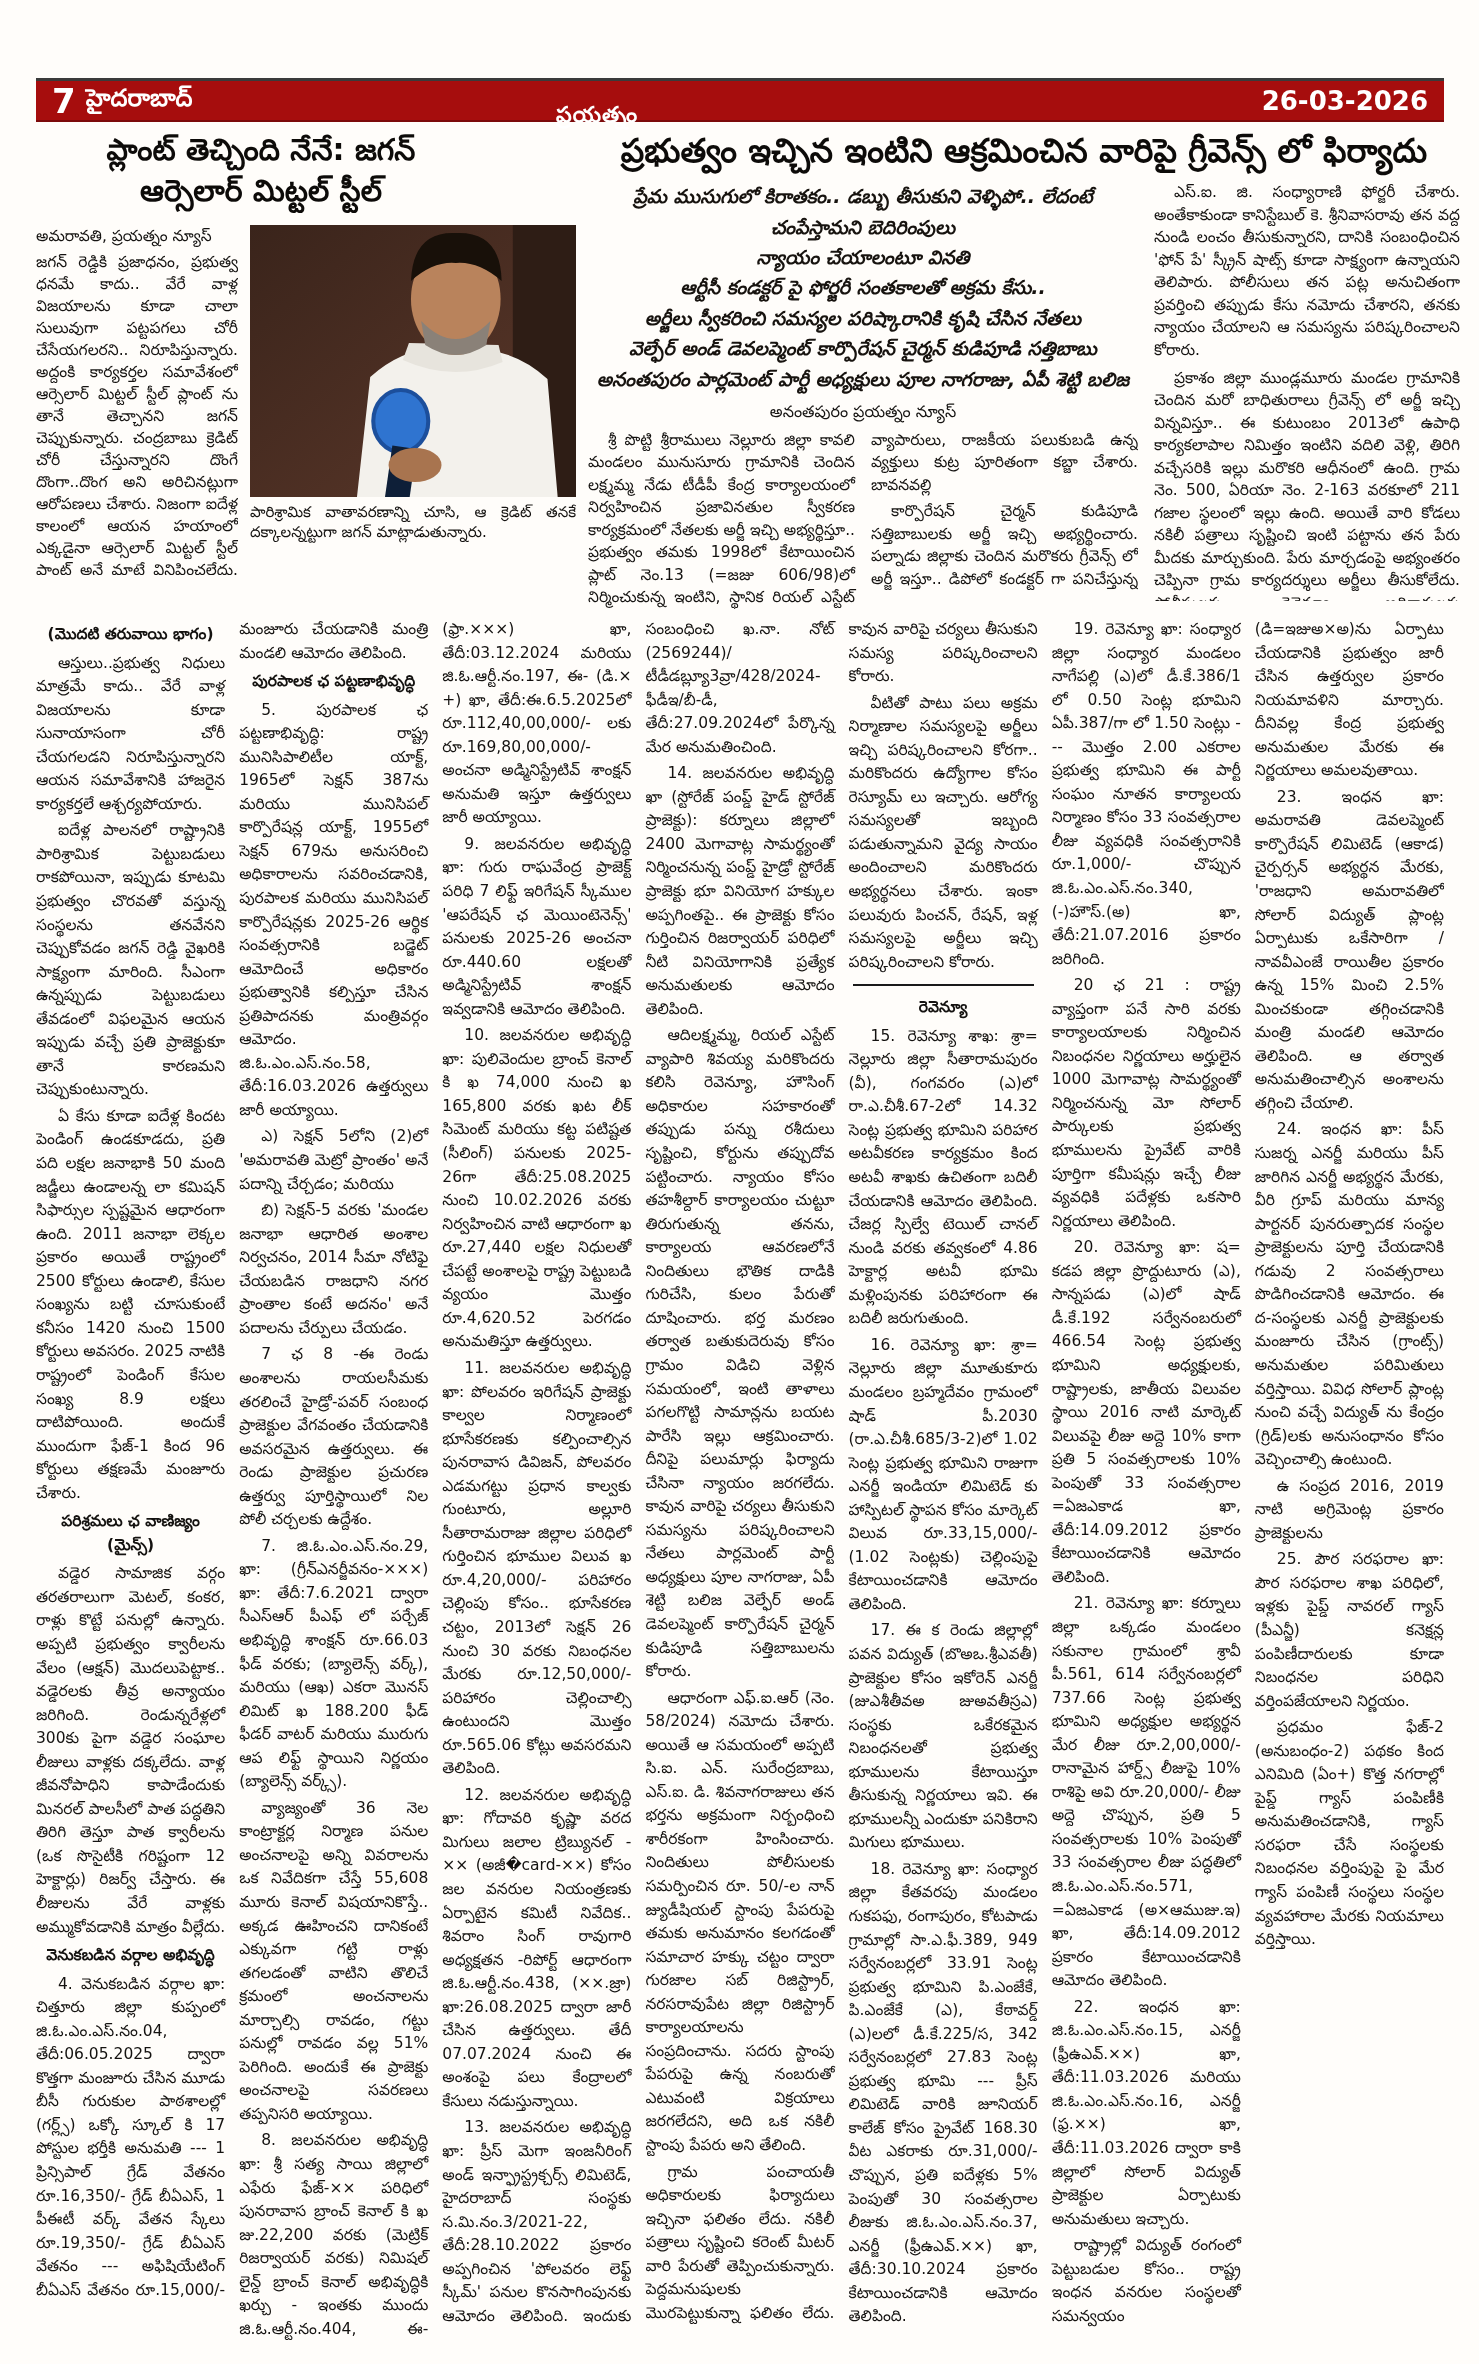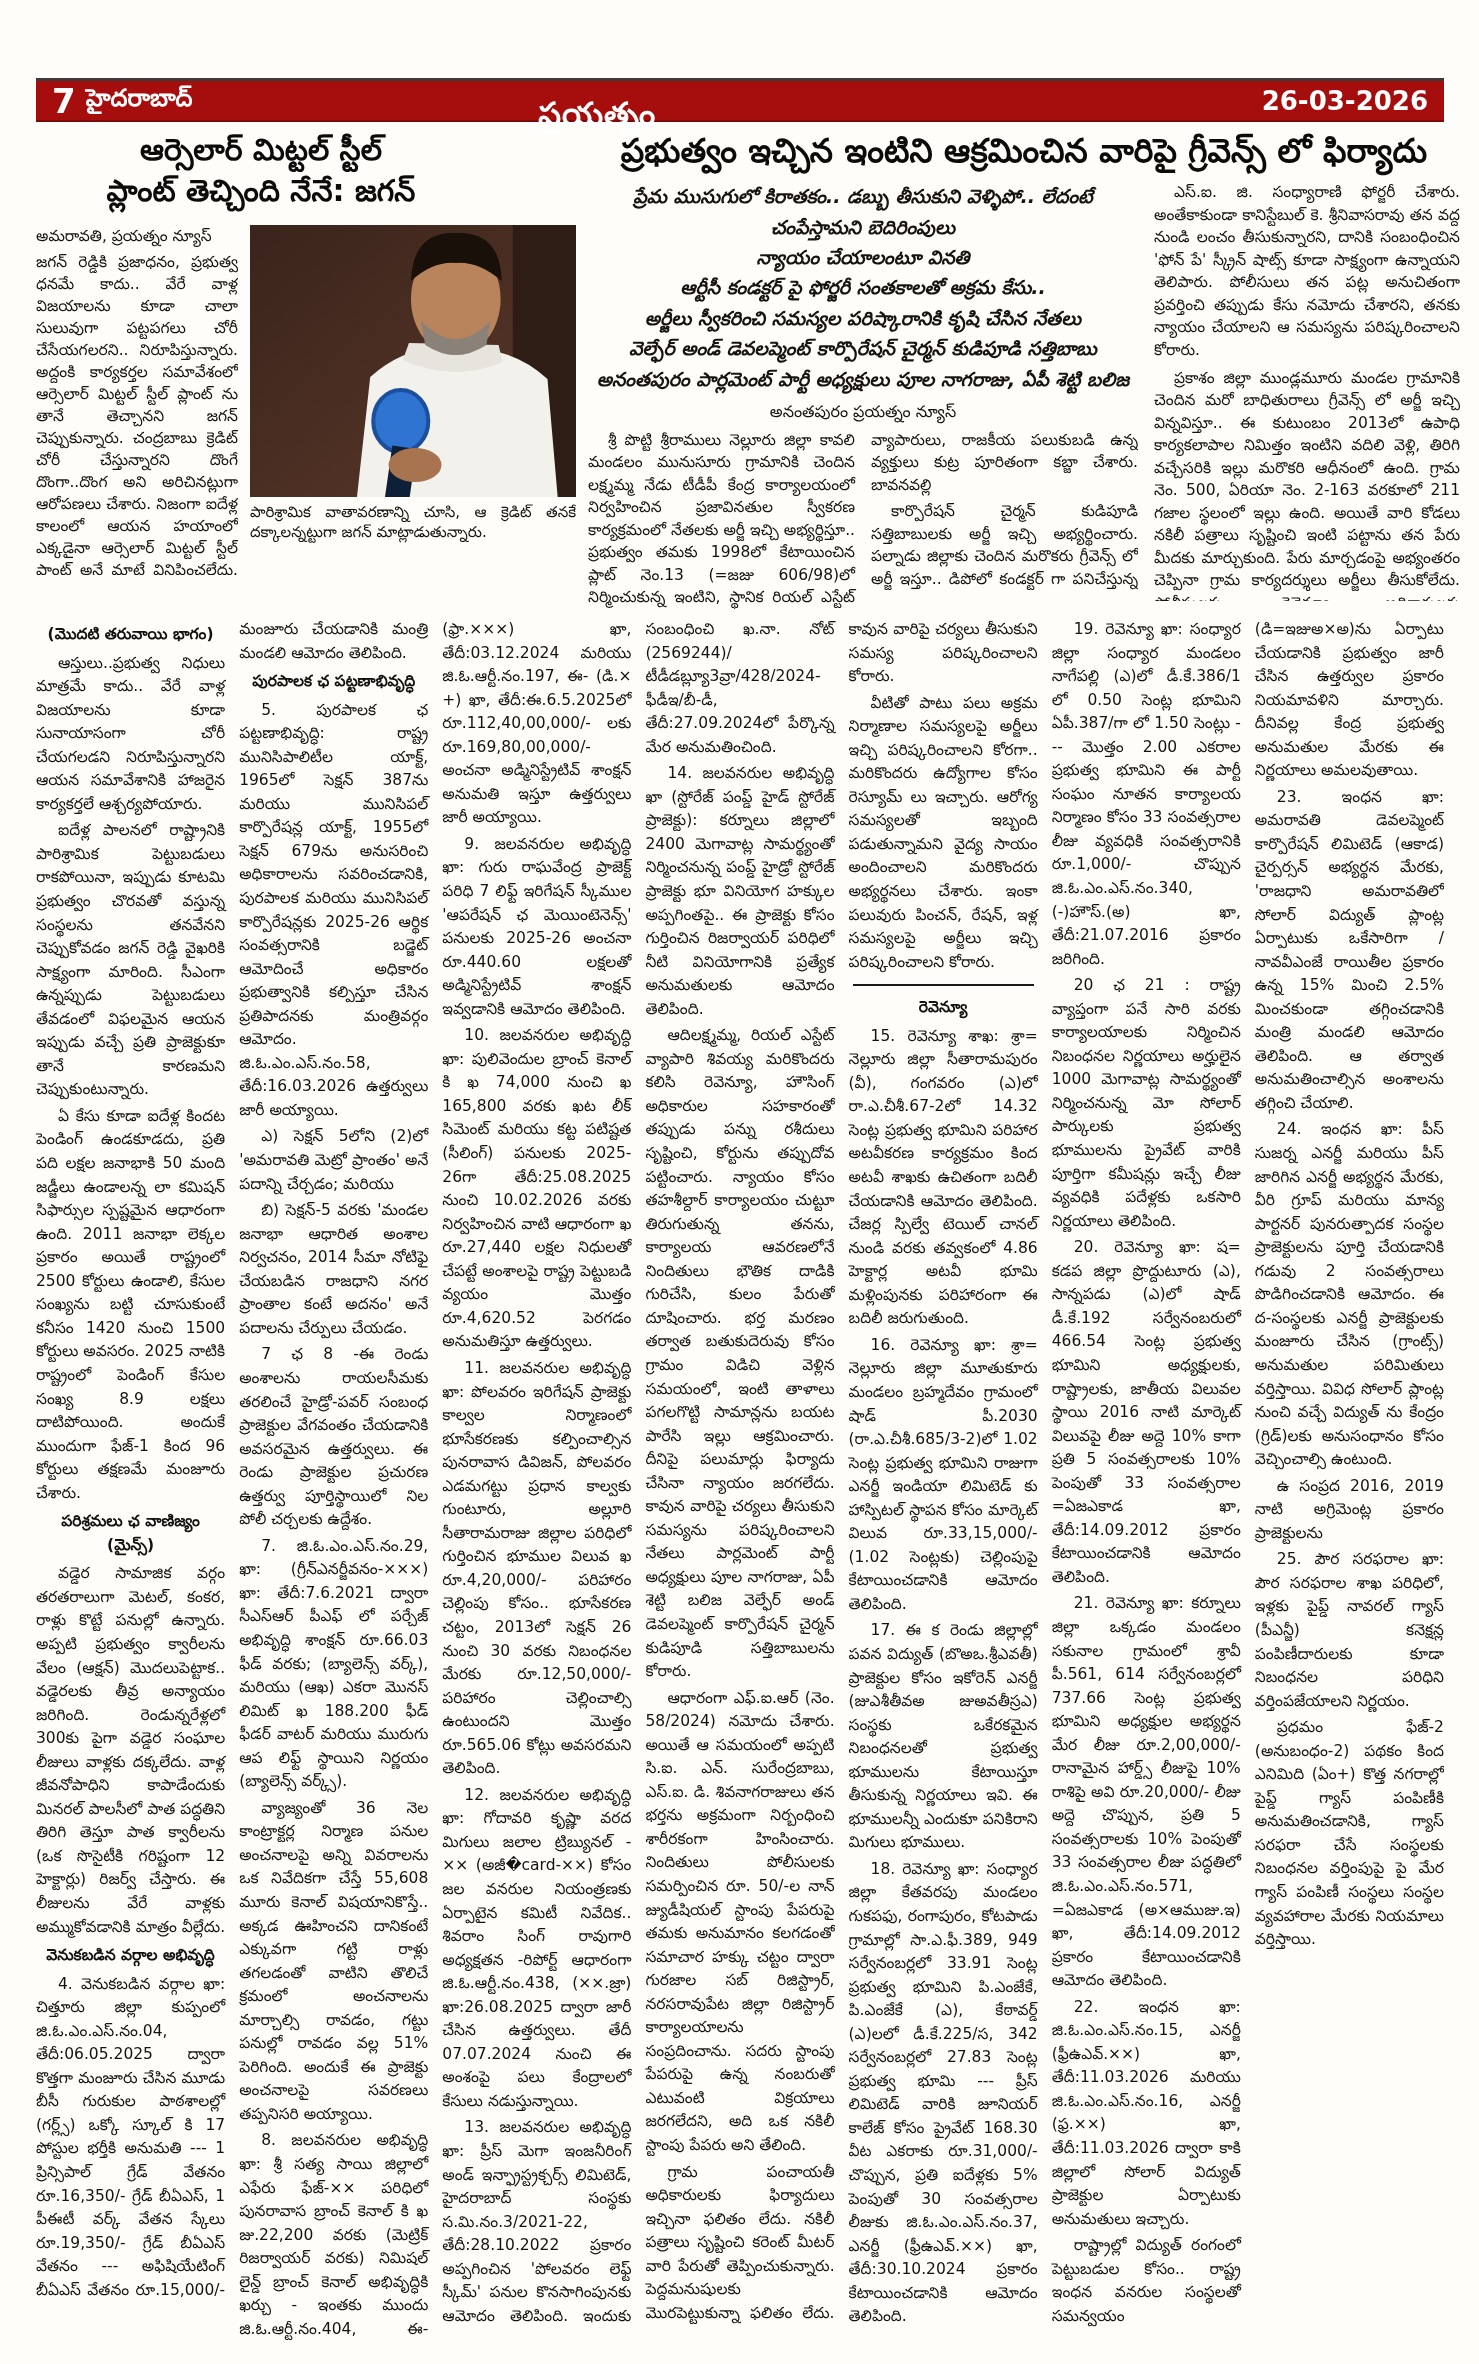--- a/index.html
+++ b/index.html
@@ -4,21 +4,21 @@
 <style>
   html,body{margin:0;padding:0;background:#e8e8e4;}
   #page{position:relative;width:1479px;height:2364px;background:#fffdfa;margin:0 auto;
         font-family:"DejaVu Sans","Liberation Sans",sans-serif;color:#141210;overflow:hidden;}
   
   #bar{position:absolute;left:36px;top:78px;width:1408px;height:44px;background:#a60d0d;
        border-top:3px solid #3a3a3a;border-bottom:2px solid #7c0a0a;display:flex;align-items:center;
        color:#fff;box-sizing:border-box;padding:0 16px;}
   #bar .pno{font-size:34px;font-weight:bold;line-height:1;margin-right:10px;}
   #bar .city{font-size:24px;font-weight:bold;}
-  #bar .mast{flex:1;text-align:center;font-size:32px;font-weight:bold;letter-spacing:1px;margin-top:34px;}
+  #bar .mast{flex:1;text-align:center;font-size:22px;font-weight:bold;letter-spacing:1px;margin-top:34px;}
   #bar .date{font-size:26px;font-weight:bold;}
   #bar .spacer{width:260px;}
   
   #left-art{position:absolute;left:36px;top:130px;width:540px;height:482px;overflow:hidden;}
   #left-art .hl{width:450px;text-align:center;font-size:30px;font-weight:bold;line-height:1.35;color:#0d0b09;}
   #left-art .bodyrow{display:flex;gap:12px;margin-top:14px;height:350px;}
   #left-art .tcol{width:202px;font-size:15.5px;line-height:1.42;text-align:justify;overflow:hidden;}
   #left-art .dateline{margin-bottom:4px;}
   #left-art .pwrap{flex:1;}
   #left-art .photo{width:100%;height:272px;display:block;background:#46281e;}
@@ -54,22 +54,22 @@
   <div id="bar">
     <span class="pno">7</span>
     <span class="city">హైదరాబాద్</span>
     <span class="mast">ప్రయత్నం</span>
     <span class="spacer"></span>
     <span class="date">26-03-2026</span>
   </div>
 
   <div id="left-art">
     <div class="hl">
+      <div>ప్లాంట్ తెచ్చింది నేనే: జగన్</div>
       <div>ఆర్సెలార్ మిట్టల్ స్టీల్</div>
-      <div>ప్లాంట్ తెచ్చింది నేనే: జగన్</div>
     </div>
     <div class="bodyrow">
       <div class="tcol">
         <div class="dateline">అమరావతి,  ప్రయత్నం న్యూస్</div>
         <span>జగన్ రెడ్డికి ప్రజాధనం, ప్రభుత్వ ధనమే కాదు.. వేరే వాళ్ల విజయాలను కూడా చాలా సులువుగా పట్టపగలు చోరీ చేసేయగలరని.. నిరూపిస్తున్నారు. అద్దంకి కార్యకర్తల సమావేశంలో ఆర్సెలార్ మిట్టల్ స్టీల్ ప్లాంట్ ను తానే తెచ్చానని జగన్ చెప్పుకున్నారు. చంద్రబాబు క్రెడిట్ చోరీ చేస్తున్నారని దొంగే దొంగా..దొంగ అని అరిచినట్లుగా ఆరోపణలు చేశారు. నిజంగా ఐదేళ్ల కాలంలో ఆయన హయాంలో ఎక్కడైనా ఆర్సెలార్ మిట్టల్ స్టీల్ ప్లాంట్ అనే మాటే వినిపించలేదు. ఆదిత్య మిట్టల్ తో ఓ ఫోటో దావోస్ లో దిగారు. దాన్ని పట్టుకుని తానే తెచ్చానని ఏ మాత్రం సిగ్గుపడకుండా జగన్ చెప్పుకుంటున్నారు. ఇప్పుడు రాష్ట్రంలో మారుతున్న రాజకీయ,</span>
       </div>
       <div class="pwrap">
         <svg class="photo" viewBox="0 0 320 272" preserveAspectRatio="none" xmlns="http://www.w3.org/2000/svg">
           <defs>
             <linearGradient id="bg" x1="0" y1="0" x2="1" y2="1">

